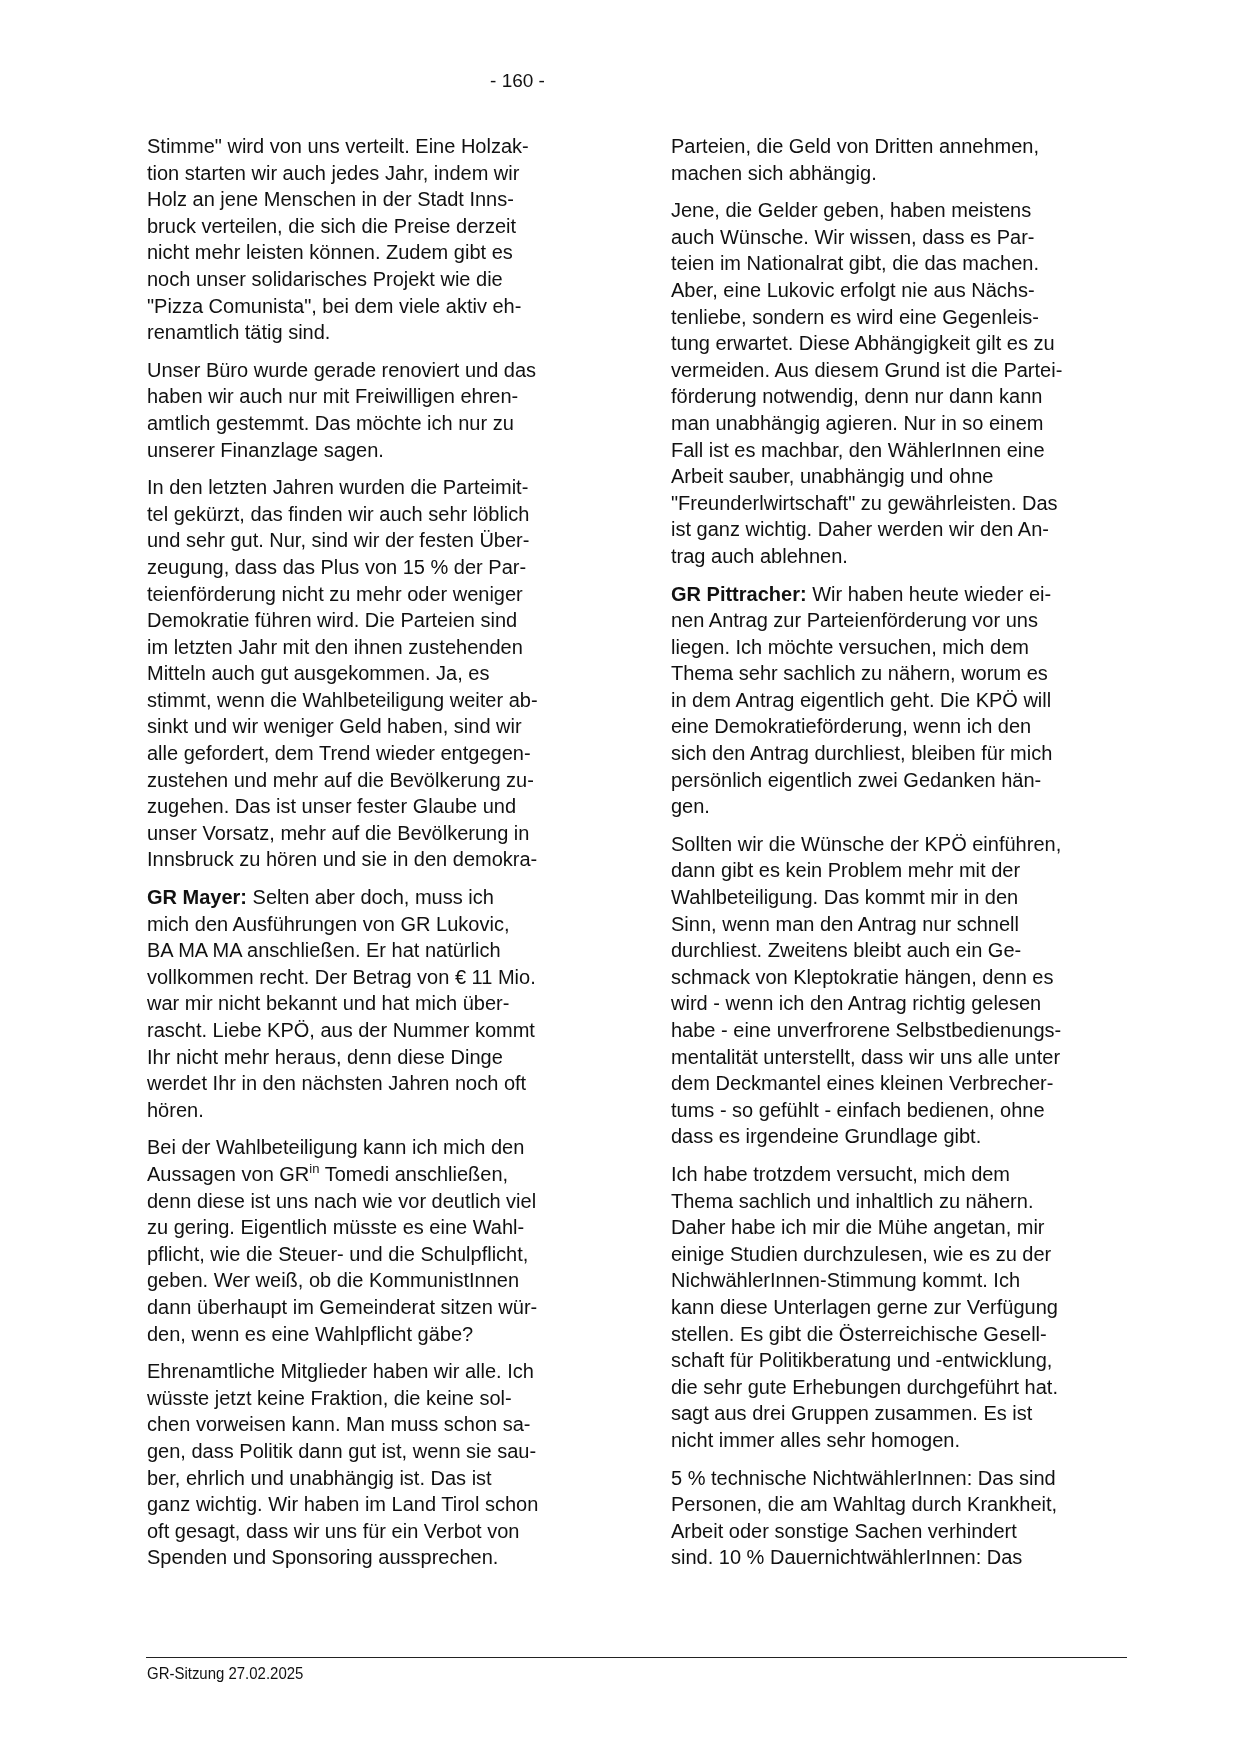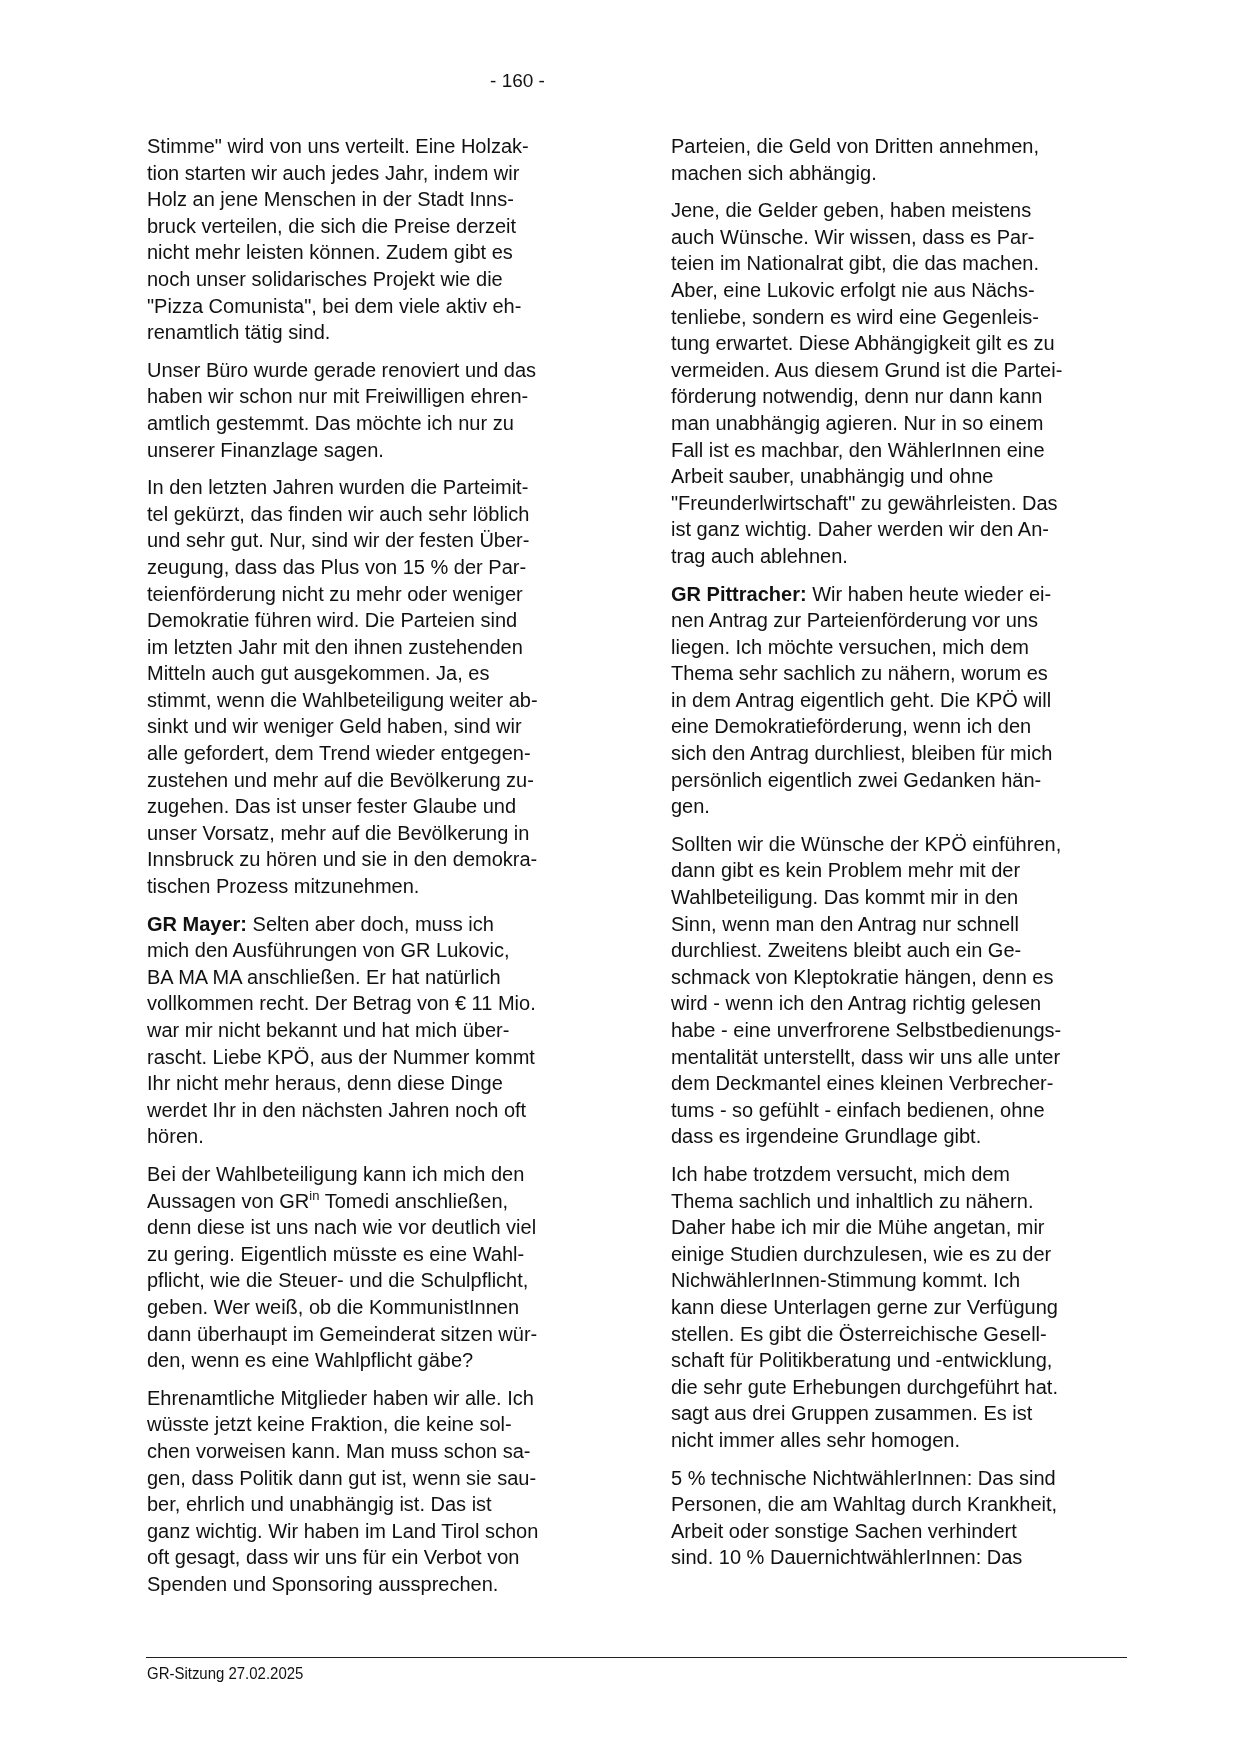--- a/index.html
+++ b/index.html
@@ -32,42 +32,41 @@
     <span class="line">Holz an jene Menschen in der Stadt Inns-</span>
     <span class="line">bruck verteilen, die sich die Preise derzeit</span>
     <span class="line">nicht mehr leisten können. Zudem gibt es</span>
     <span class="line">noch unser solidarisches Projekt wie die</span>
     <span class="line">"Pizza Comunista", bei dem viele aktiv eh-</span>
     <span class="line">renamtlich tätig sind.</span>
   </p>
 
   <p class="para">
     <span class="line">Unser Büro wurde gerade renoviert und das</span>
-    <span class="line">haben wir schon nur mit Freiwilligen ehren-</span>
+    <span class="line">haben wir auch nur mit Freiwilligen ehren-</span>
     <span class="line">amtlich gestemmt. Das möchte ich nur zu</span>
     <span class="line">unserer Finanzlage sagen.</span>
   </p>
 
   <p class="para">
     <span class="line">In den letzten Jahren wurden die Parteimit-</span>
     <span class="line">tel gekürzt, das finden wir auch sehr löblich</span>
     <span class="line">und sehr gut. Nur, sind wir der festen Über-</span>
     <span class="line">zeugung, dass das Plus von 15 % der Par-</span>
     <span class="line">teienförderung nicht zu mehr oder weniger</span>
     <span class="line">Demokratie führen wird. Die Parteien sind</span>
     <span class="line">im letzten Jahr mit den ihnen zustehenden</span>
     <span class="line">Mitteln auch gut ausgekommen. Ja, es</span>
     <span class="line">stimmt, wenn die Wahlbeteiligung weiter ab-</span>
     <span class="line">sinkt und wir weniger Geld haben, sind wir</span>
     <span class="line">alle gefordert, dem Trend wieder entgegen-</span>
     <span class="line">zustehen und mehr auf die Bevölkerung zu-</span>
     <span class="line">zugehen. Das ist unser fester Glaube und</span>
     <span class="line">unser Vorsatz, mehr auf die Bevölkerung in</span>
     <span class="line">Innsbruck zu hören und sie in den demokra-</span>
-    <span class="line">tischen Prozess mitzunehmen.</span>
   </p>
 
   <p class="para">
     <span class="line"><span class="speaker">GR Mayer:</span><span> Selten aber doch, muss ich</span></span>
     <span class="line">mich den Ausführungen von GR Lukovic,</span>
     <span class="line">BA MA MA anschließen. Er hat natürlich</span>
     <span class="line">vollkommen recht. Der Betrag von € 11 Mio.</span>
     <span class="line">war mir nicht bekannt und hat mich über-</span>
     <span class="line">rascht. Liebe KPÖ, aus der Nummer kommt</span>
     <span class="line">Ihr nicht mehr heraus, denn diese Dinge</span>

